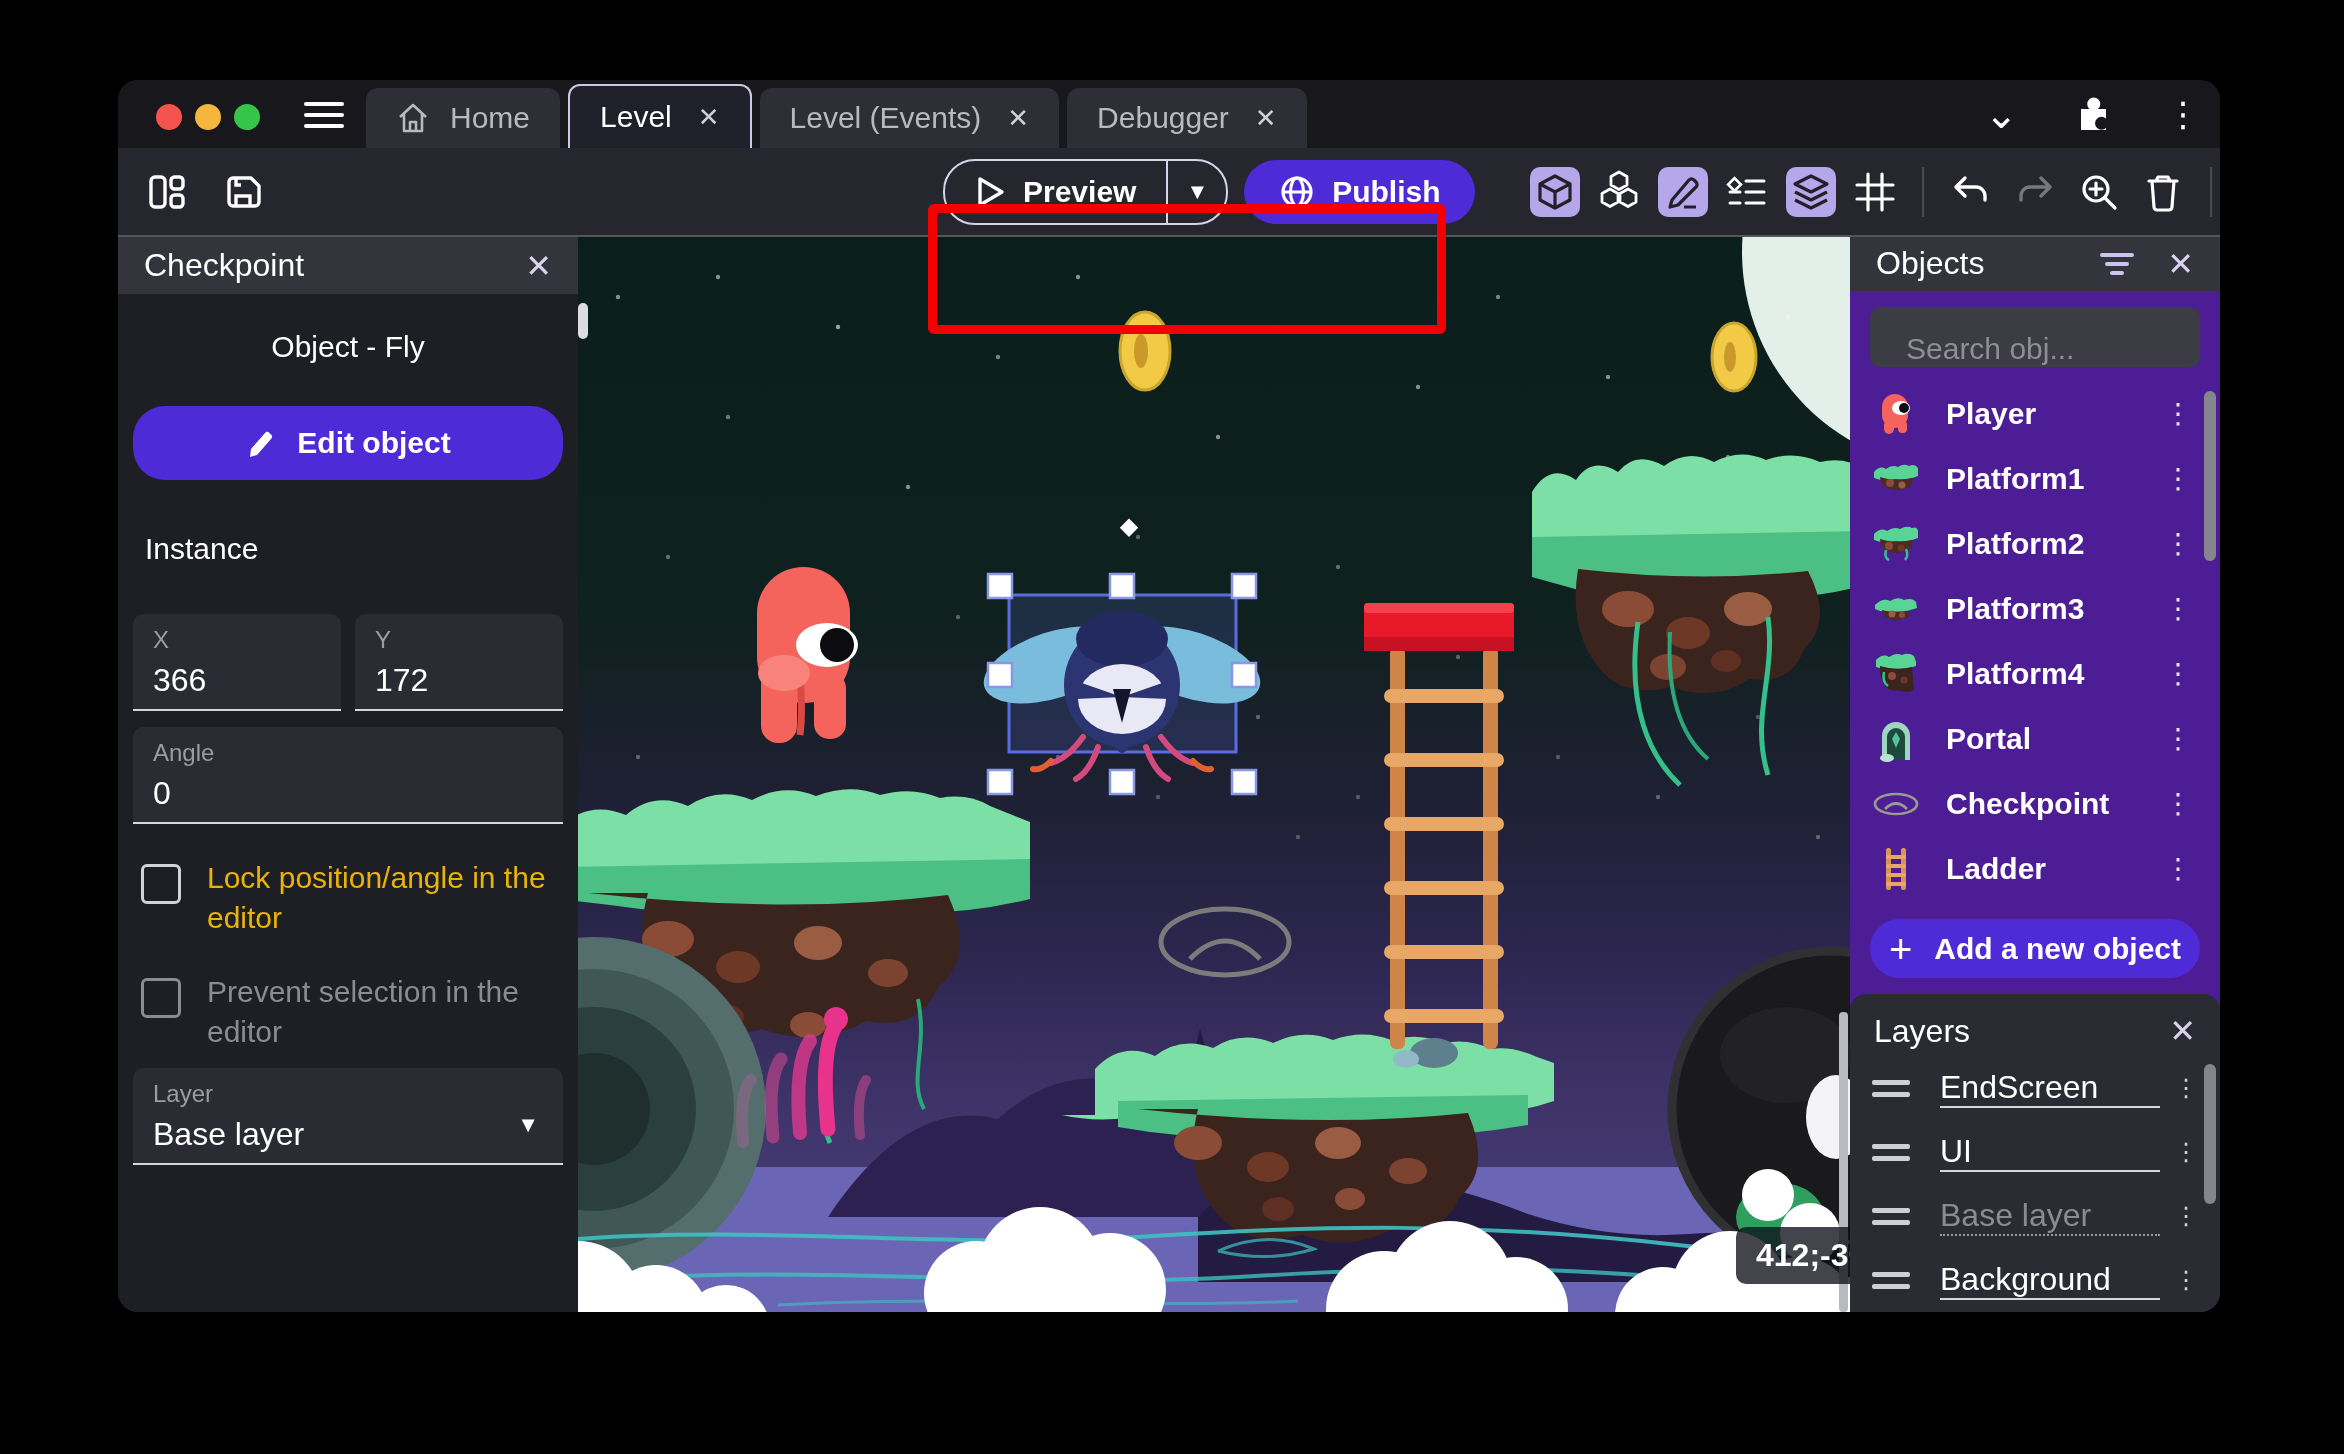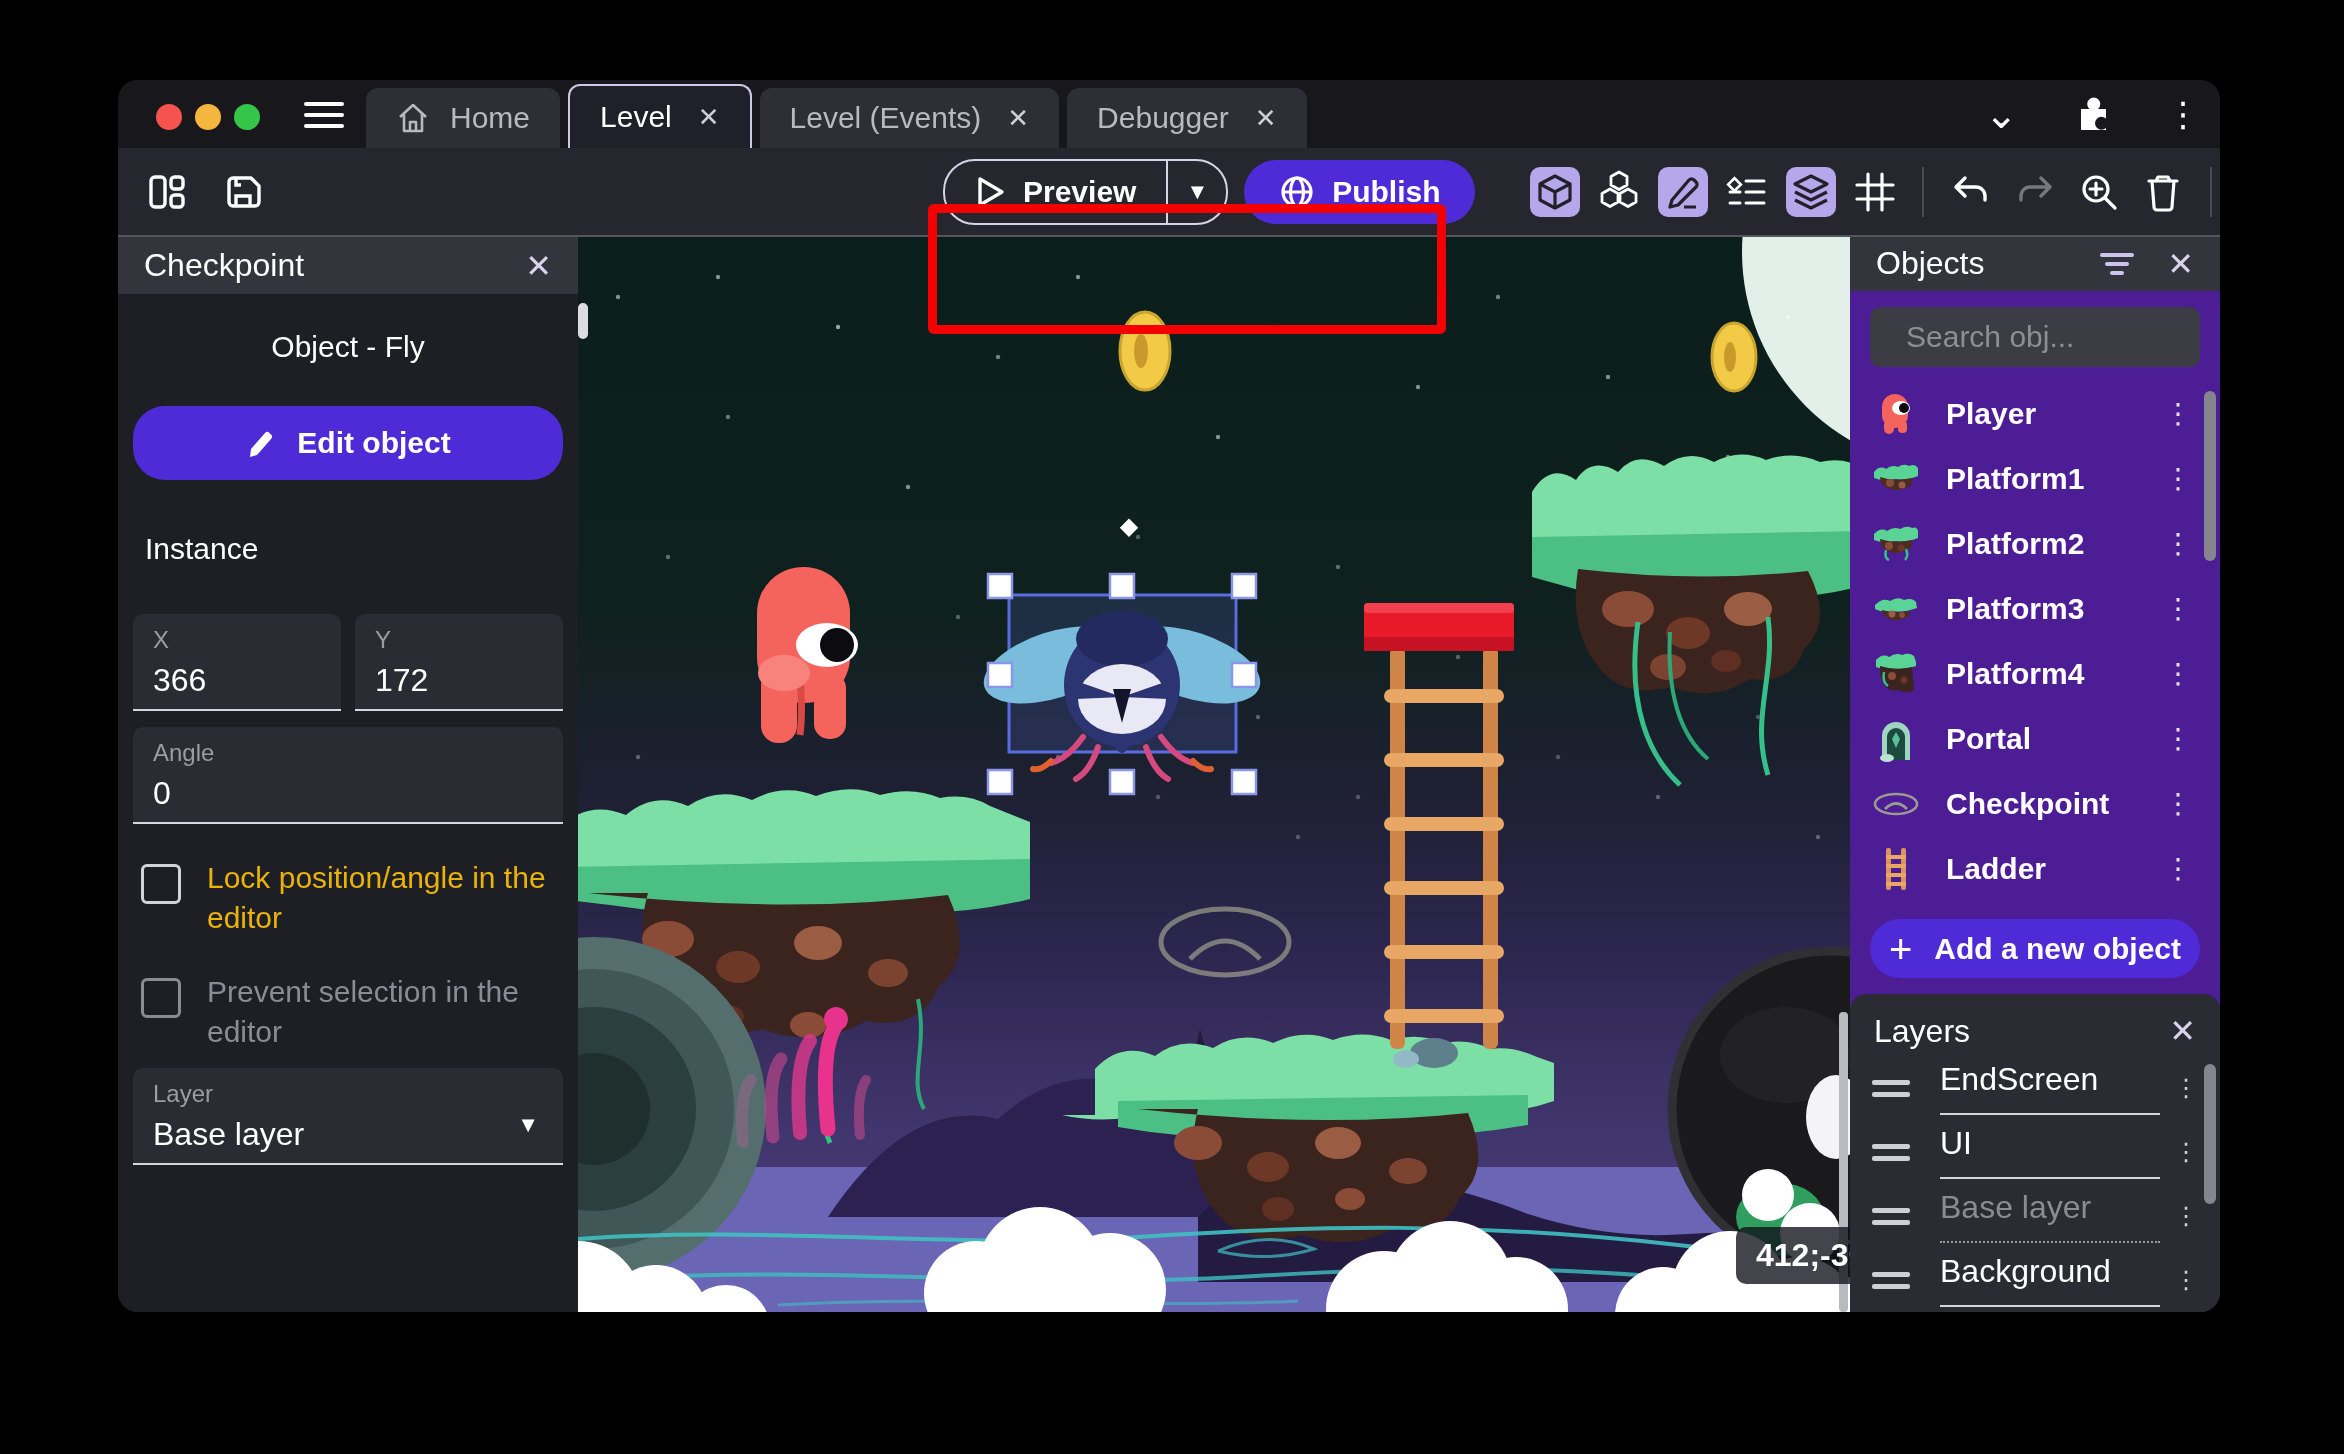--- a/index.html
+++ b/index.html
@@ -52,36 +52,36 @@
   .cb-row{display:flex;gap:26px;margin:34px 8px 0;align-items:flex-start;cursor:pointer;}
   .cb{width:34px;height:34px;border:3px solid #d2d2da;border-radius:6px;flex:none;margin-top:6px;background:transparent;}
   .cb-label{color:#eab308;font-size:30px;line-height:40px;}
   .cb-row.dim .cb{border-color:#8b8b94;}
   .cb-row.dim .cb-label{color:#8b8b94;}
   
   .canvas{width:1272px;flex:none;position:relative;overflow:hidden;border-top:2px solid #55565c;background:#0a1e1b;}
   .coord-badge{position:absolute;left:1158px;top:990px;background:rgba(16,16,26,.78);color:#fff;font-size:32px;font-weight:bold;padding:10px 20px;border-radius:10px;}
   
   .rightcol{width:370px;flex:none;background:#4c1d95;position:relative;border-top:2px solid #55565c;display:flex;flex-direction:column;}
-  .search-wrap{margin:16px 20px 0;background:#3c3c45;border-radius:10px;height:64px;display:flex;align-items:center;padding:0 18px;gap:16px;}
+  .search-wrap{margin:16px 20px 0;background:#3c3c45;border-radius:10px;height:64px;display:flex;align-items:flex-end;padding:0 18px;gap:16px;}
   .search-input{background:transparent;border:none;outline:none;color:#e8e8ee;font-size:30px;flex:1;font-family:"Liberation Sans",sans-serif;}
   .search-input::placeholder{color:#8e8e98;}
   .obj-list{margin-top:14px;position:relative;}
   .obj-row{height:65px;display:flex;align-items:center;padding:0 22px;cursor:pointer;}
   .obj-thumb{width:48px;height:48px;flex:none;display:flex;align-items:center;justify-content:center;}
   .obj-label{margin-left:26px;color:#fff;font-size:30px;font-weight:600;}
   .kebab-btn{margin-left:auto;color:#e4e4ea;font-size:28px;cursor:pointer;padding:0 6px;}
   .v-scroll{position:absolute;width:12px;background:#85858d;border-radius:6px;}
   .add-btn{margin:18px 20px 0;height:62px;background:#4f2bd8;border:none;border-radius:32px;color:#fff;font-size:30px;font-weight:bold;display:flex;align-items:center;justify-content:center;gap:22px;cursor:pointer;}
   .layers-card{margin-top:16px;background:#2b2b34;border-radius:16px 16px 0 0;flex:1;position:relative;}
   .layers-header{display:flex;align-items:center;padding:18px 24px 6px;color:#fff;font-size:32px;}
   .layer-row{display:flex;align-items:center;padding:0 22px;height:64px;}
   .drag-handle{width:38px;flex:none;display:flex;flex-direction:column;gap:7px;cursor:grab;}
   .drag-handle div{height:5px;background:#cfcfd6;border-radius:2px;}
-  .layer-name{flex:1;margin-left:30px;margin-right:14px;color:#fff;font-size:32px;border-bottom:2px solid #d6d6de;padding-bottom:15px;}
+  .layer-name{flex:1;margin-left:30px;margin-right:14px;color:#fff;font-size:32px;border-bottom:2px solid #d6d6de;padding-bottom:0;}
   .layer-row.dim .layer-name{color:#8b8b94;border-bottom:2px dotted #9a9aa2;}
   .layer-kebab{color:#d0d0d6;font-size:24px;cursor:pointer;}
   svg{display:block;}
 </style>
 </head>
 <body>
 
 <div class="window">
 
   <div class="titlebar">

